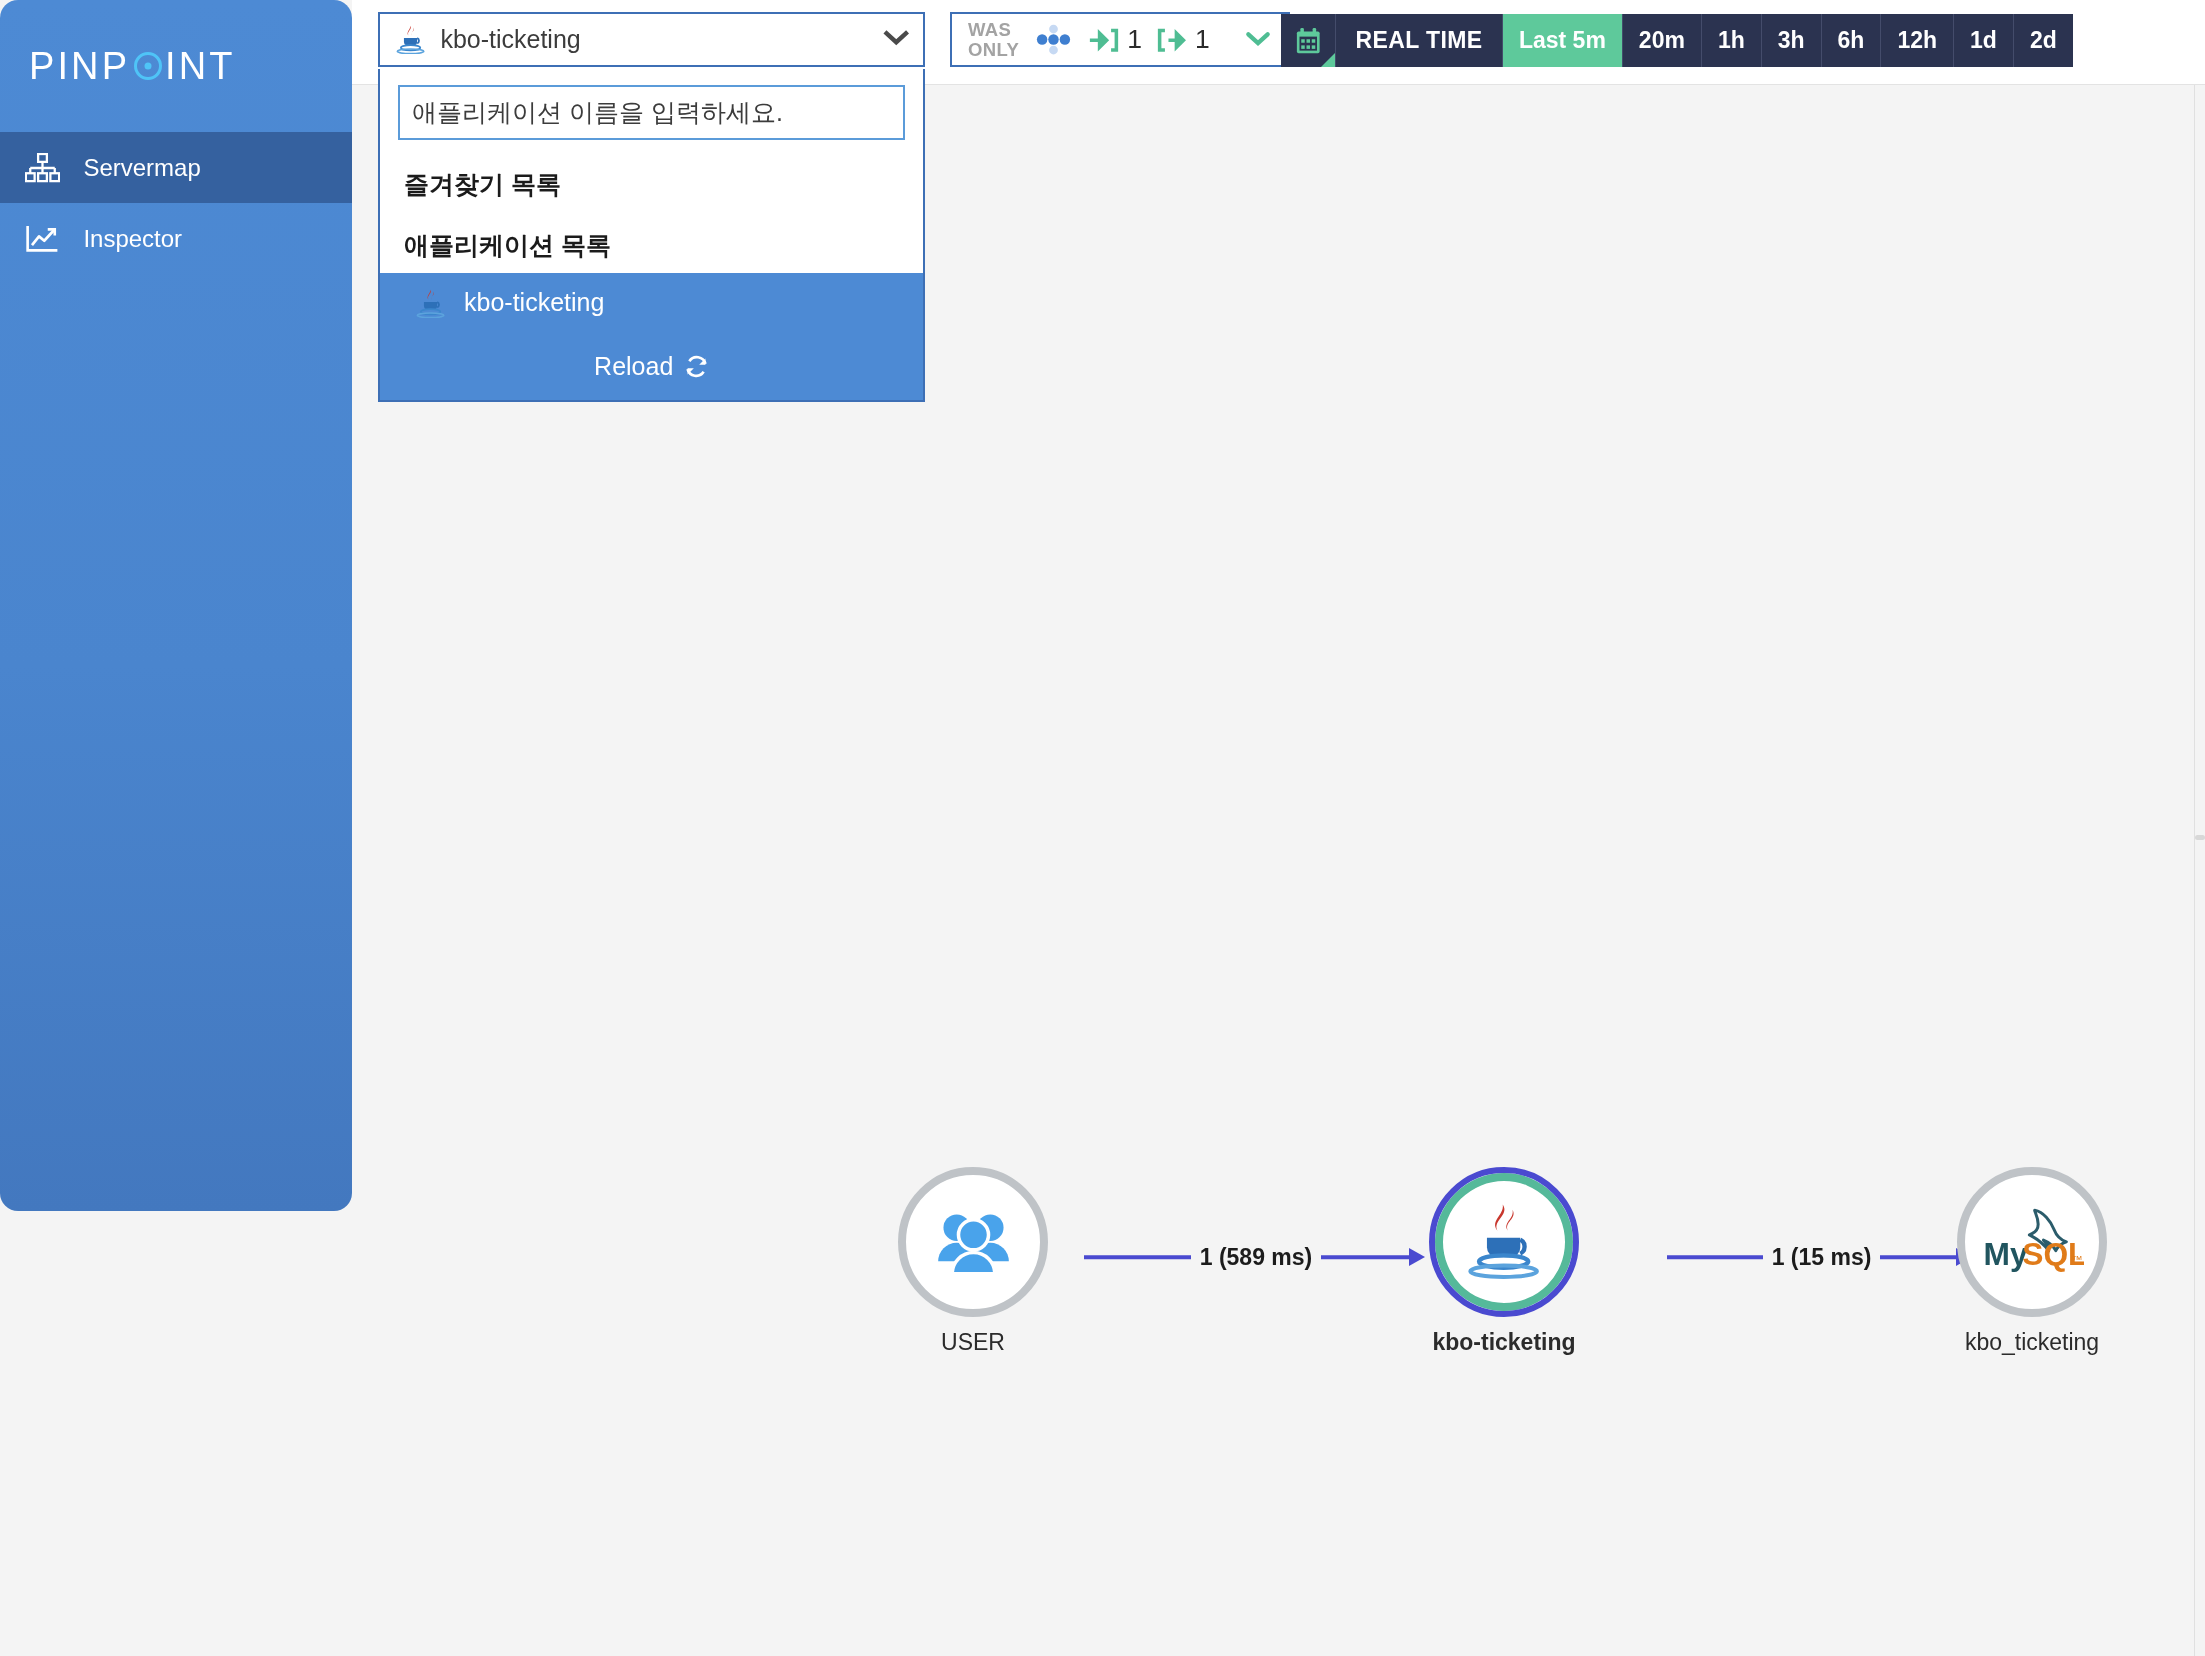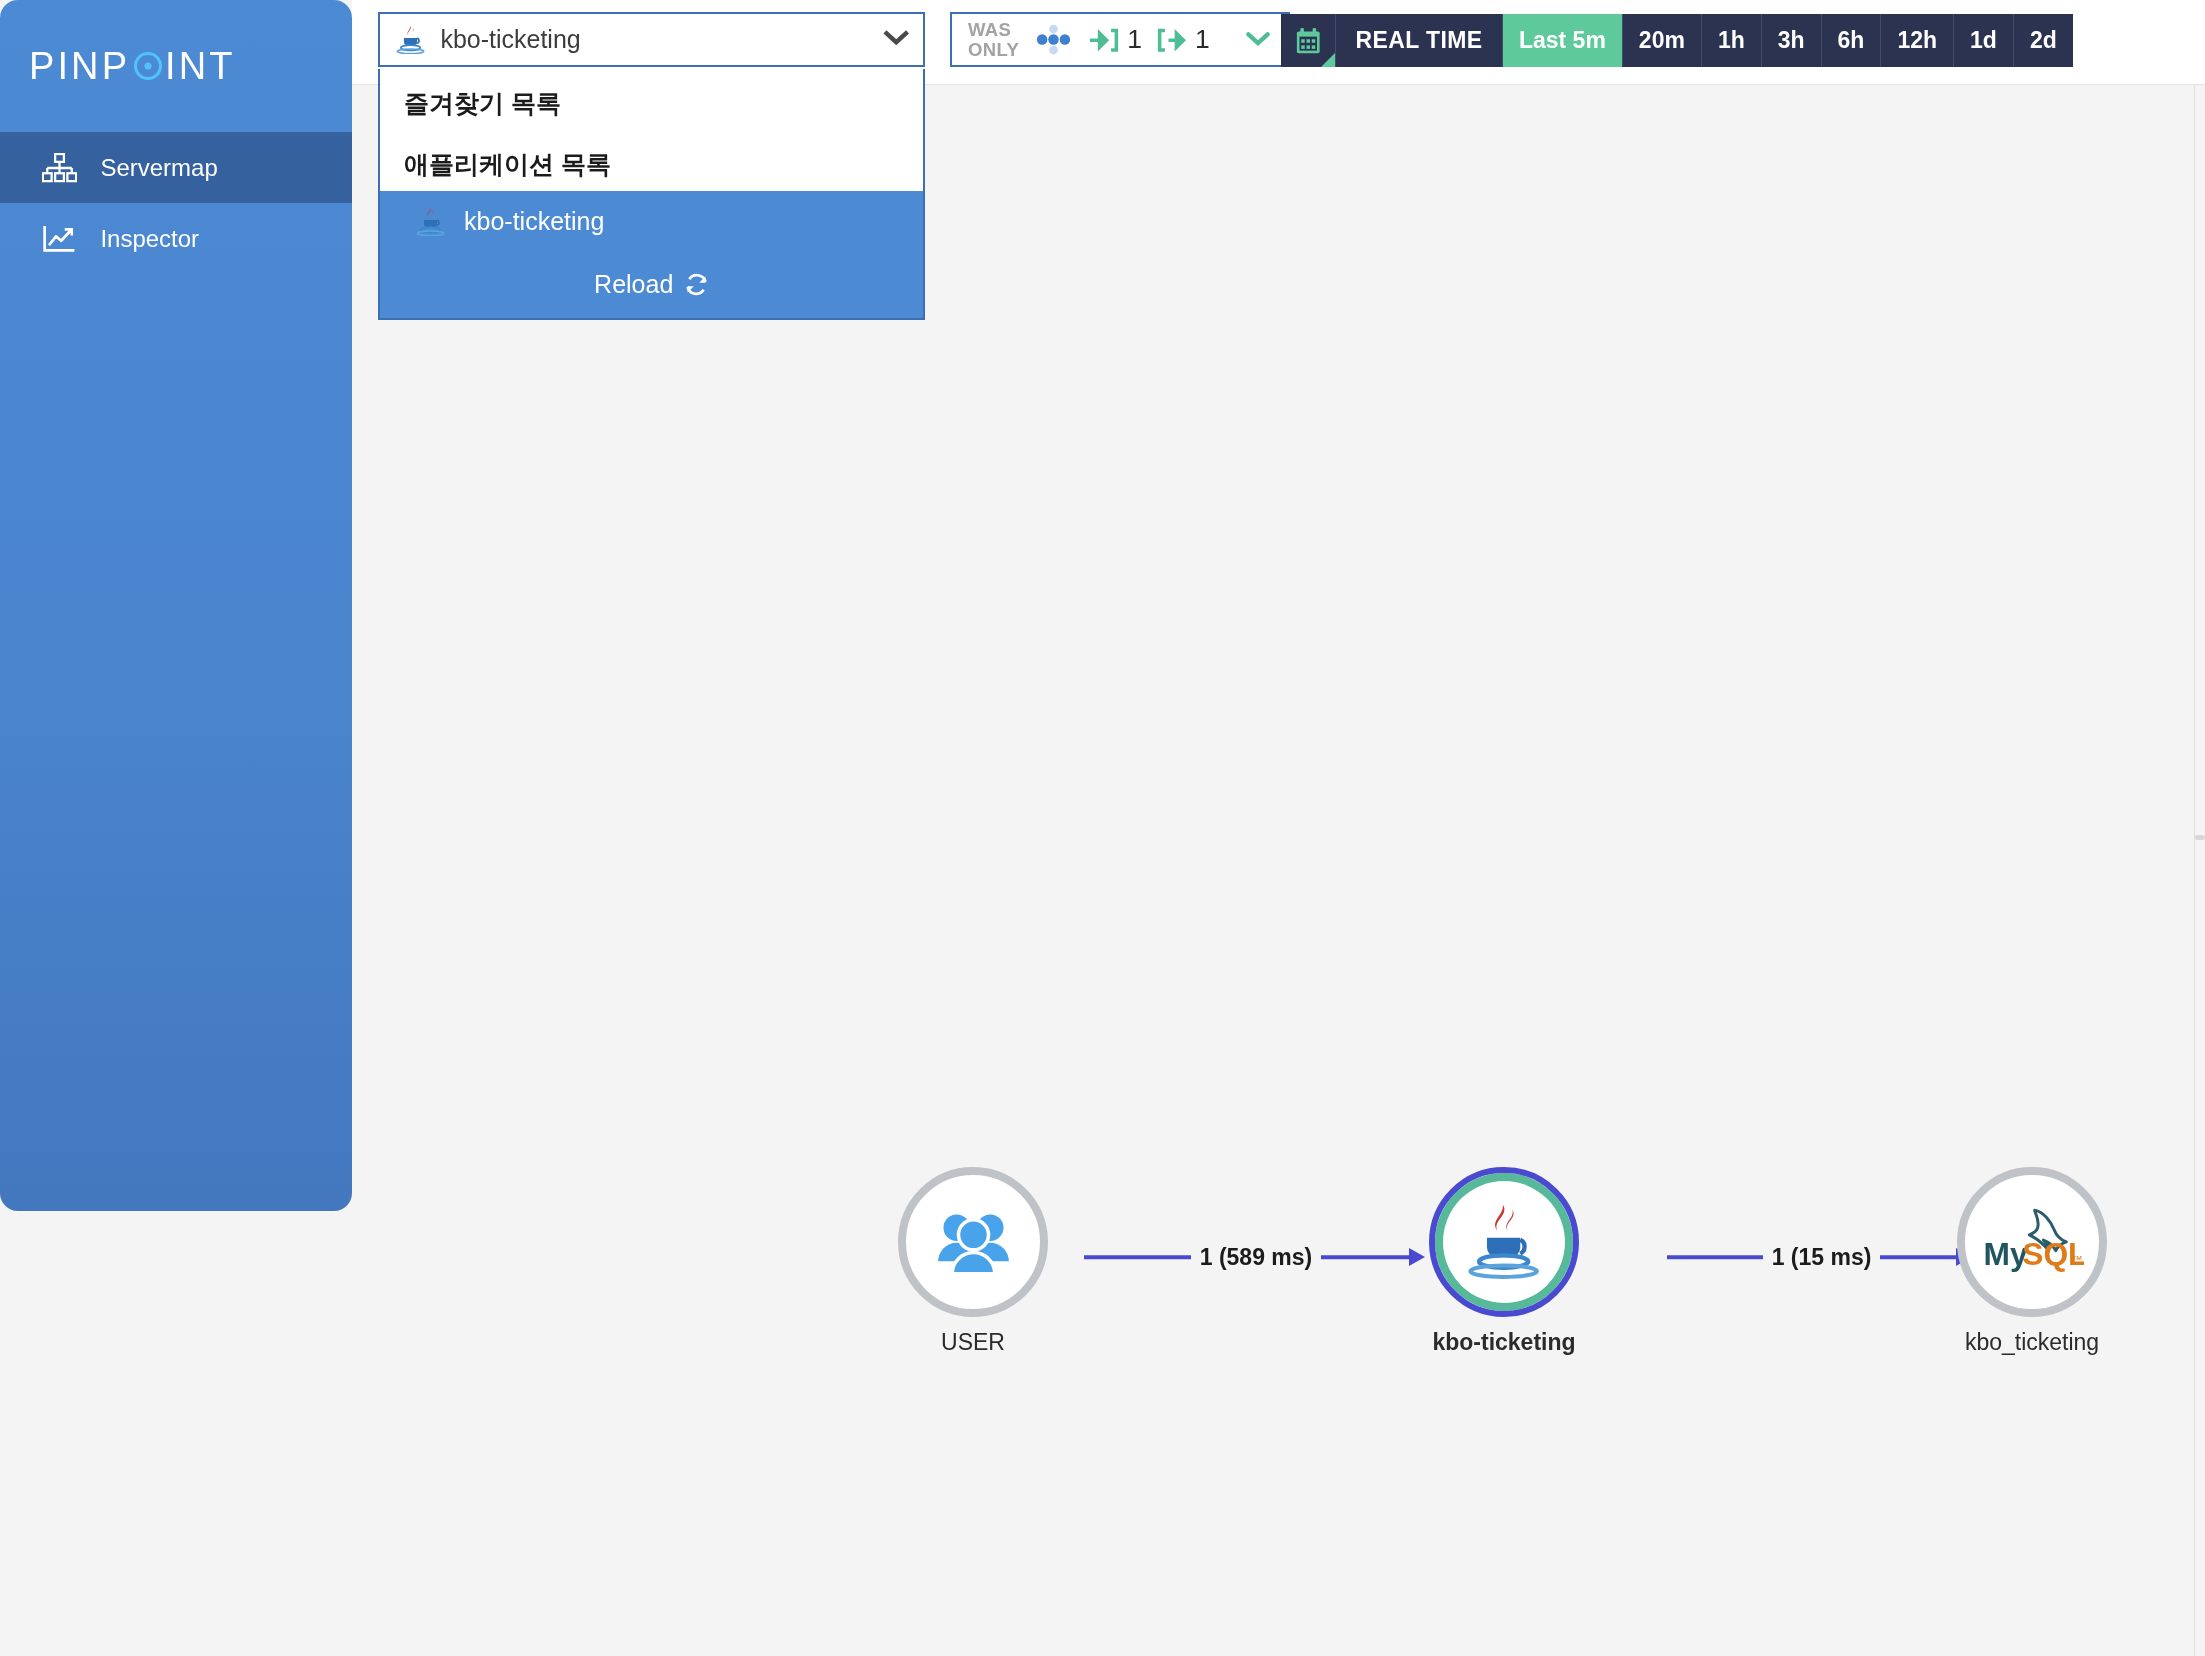--- a/index.html
+++ b/index.html
@@ -28,21 +28,21 @@
   .logo-dot {
     display: inline-block; width: 28px; height: 28px; border-radius: 50%;
     border: 3.5px solid #4fc4f7; position: relative; margin: 0 3.5px;
   }
   .logo-dot::after {
     content: ""; position: absolute; left: 50%; top: 50%;
     width: 7px; height: 7px; background: #4fc4f7; border-radius: 50%;
     transform: translate(-50%,-50%);
   }
   .nav-item {
-    height: 71px; display: flex; align-items: center; padding-left: 42px;
+    height: 71px; display: flex; align-items: center; padding-left: 25px;
     color: #ffffff; font-size: 24px; font-weight: 400; cursor: pointer;
   }
   .nav-item.active { background: #35619f; }
   .nav-icon { width: 46px; display: flex; align-items: center; }
   .nav-label { margin-left: 12.4px; }
 
   
   .topbar {
     position: absolute; left: 352px; top: 0; right: 0; height: 84px;
     background: #ffffff;
@@ -286,20 +286,23 @@
     </span>
     <span class="sel-label">kbo-ticketing</span>
     <span>
       <svg width="26.5" height="17.6" viewBox="0 0 30 20">
         <path d="M4 5 L15 15 L26 5" stroke="#4a4a4a" stroke-width="5" fill="none" stroke-linecap="square"></path>
       </svg>
     </span>
   </div>
 
   <div class="dropdown">
+    <div class="dd-search-wrap">
+      <input class="dd-search" type="text" placeholder="애플리케이션 이름을 입력하세요." style="">
+    </div>
 
     <div class="dd-heading">즐겨찾기 목록</div>
 
     <div class="dd-heading">애플리케이션 목록</div>
 
     <div class="dd-item">
       <span class="java-icon">
         <svg width="34" height="30" viewBox="0 0 38 34">
           <path d="M18 2 C21 6 14 8 16 13 C13 9 19 6 18 2 Z" fill="#c8372d"></path>
           <path d="M22 4 C24 8 18 9 20 13 C18 10 23 8 22 4 Z" fill="#c8372d"></path>

